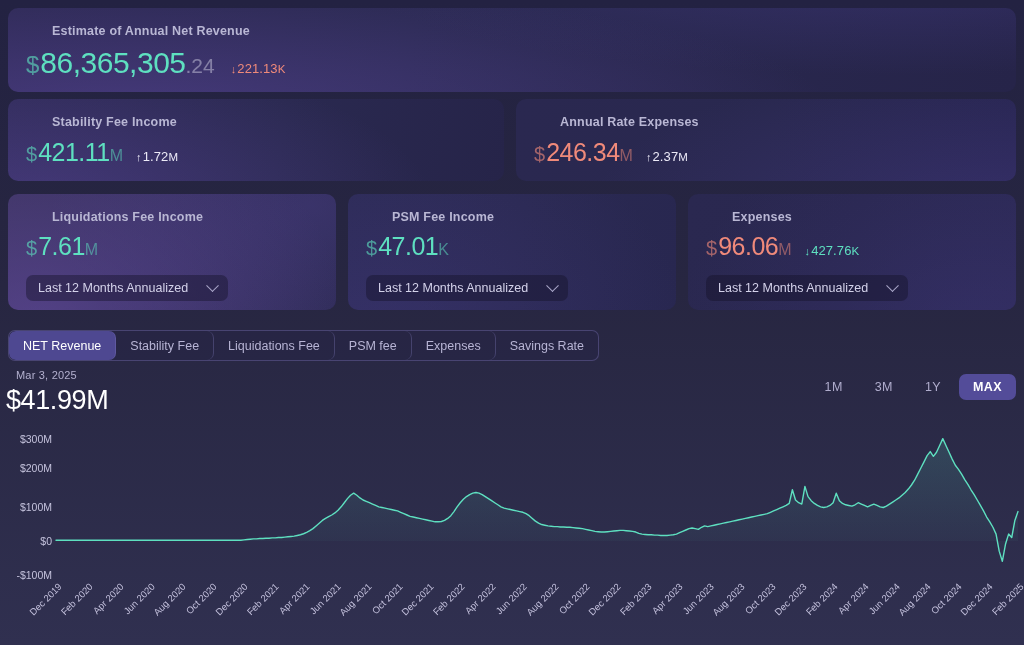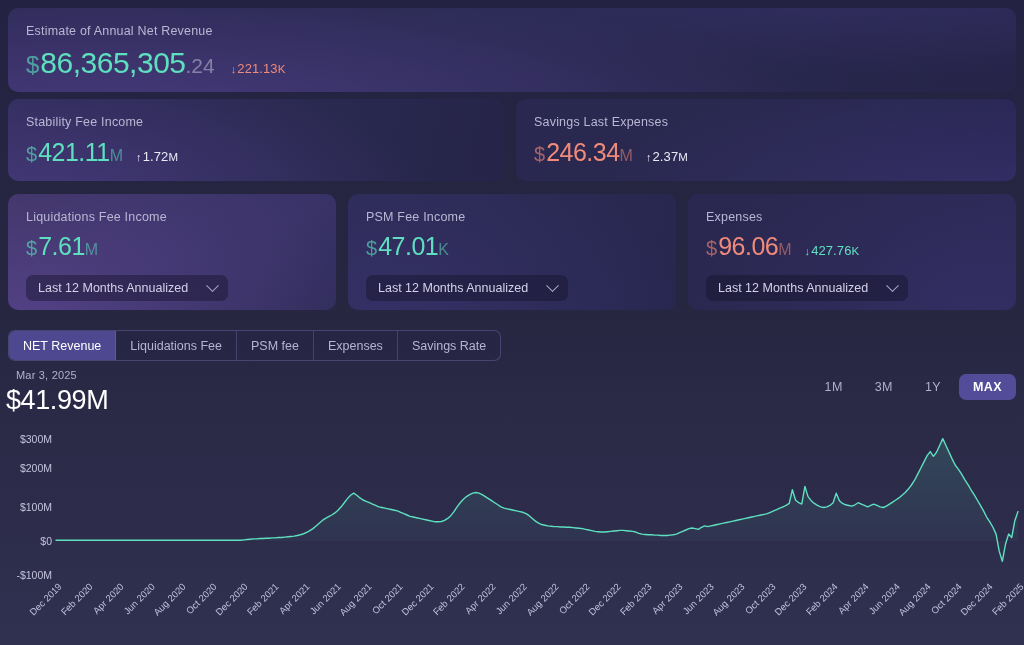--- a/index.html
+++ b/index.html
@@ -28,23 +28,24 @@
   .card {
     position: absolute;
     border-radius: 10px;
     padding: 16px 18px 14px 18px;
     overflow: hidden;
   }
   .card-label {
     font-size: 12.5px;
     letter-spacing: .2px;
     color: #b9b7d4;
-    font-weight: 400;
+    font-weight: 700;
     margin-bottom: 9px;
     white-space: nowrap;
+    margin-left: 26px;
   }
   .value-row {
     display: flex;
     align-items: baseline;
     white-space: nowrap;
   }
   .cur {
     font-size: 21px;
     font-weight: 400;
     opacity: .62;
@@ -168,20 +169,21 @@
   .tab {
     display: flex;
     align-items: center;
     padding: 0 14px;
     font-size: 12.5px;
     color: #b7b4d4;
     border-right: 1px solid rgba(128,122,190,.34);
     cursor: pointer;
     white-space: nowrap;
     background: transparent;
+    border-radius: 7px;
   }
   .tab:last-child { border-right: none; }
   .tab.active {
     background: #4e4891;
     color: #ffffff;
   }
 
   
   #chartDate {
     position: absolute; left: 16px; top: 369px;
@@ -263,21 +265,21 @@
     <div class="card-label">Stability Fee Income</div>
     <div class="value-row">
       <span class="cur teal">$</span>
       <span class="num teal">421.11</span>
       <span class="unit teal">M</span>
       <span class="delta white"><span class="arrow">↑</span><span class="dnum">1.72</span><span class="dsuf">M</span></span>
     </div>
   </div>
 
   <div class="card" id="sre">
-    <div class="card-label">Savings Last Expenses</div>
+    <div class="card-label">Annual Rate Expenses</div>
     <div class="value-row">
       <span class="cur salmon">$</span>
       <span class="num salmon">246.34</span>
       <span class="unit salmon">M</span>
       <span class="delta white"><span class="arrow">↑</span><span class="dnum">2.37</span><span class="dsuf">M</span></span>
     </div>
   </div>
 
   <div class="card card3" id="lfi">
     <div class="card-label">Liquidations Fee Income</div>
@@ -315,20 +317,23 @@
     </div>
     <div class="dropdown">
       <span>Last 12 Months Annualized</span>
       <span class="chev"></span>
     </div>
   </div>
 
   <div id="tabs">
       <div class="tab active">
         <span>NET Revenue</span>
+      </div>
+      <div class="tab">
+        <span>Stability Fee</span>
       </div>
       <div class="tab">
         <span>Liquidations Fee</span>
       </div>
       <div class="tab">
         <span>PSM fee</span>
       </div>
       <div class="tab">
         <span>Expenses</span>
       </div>

